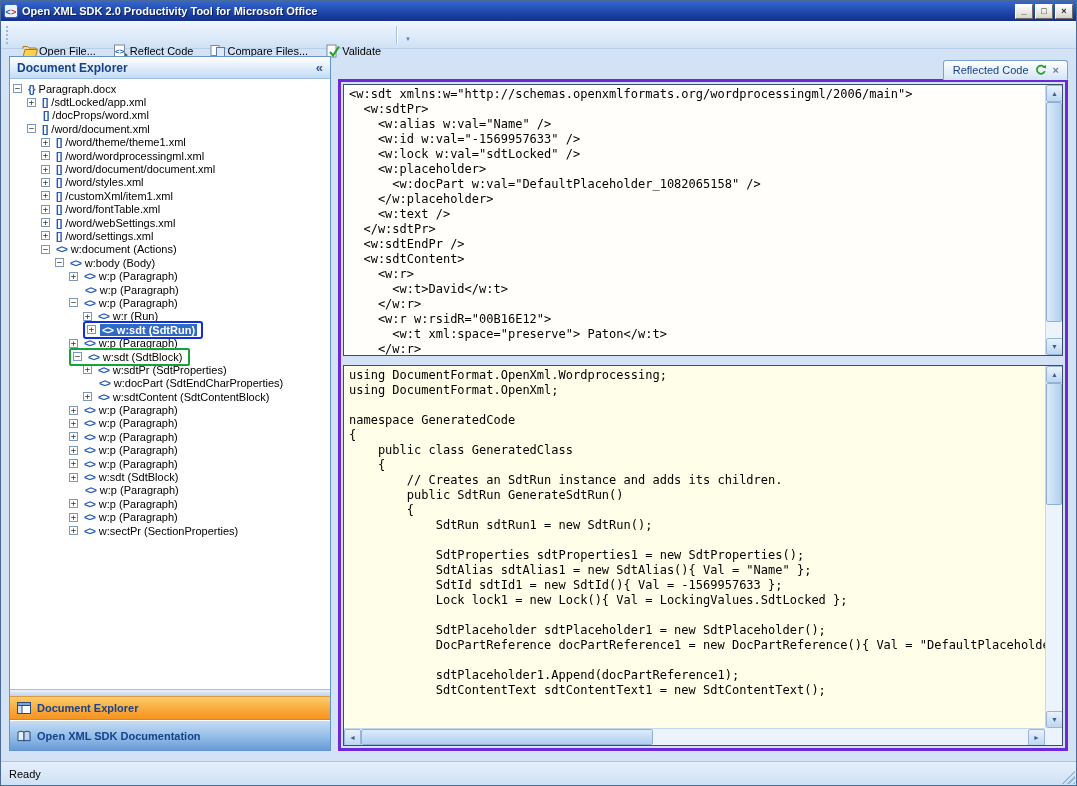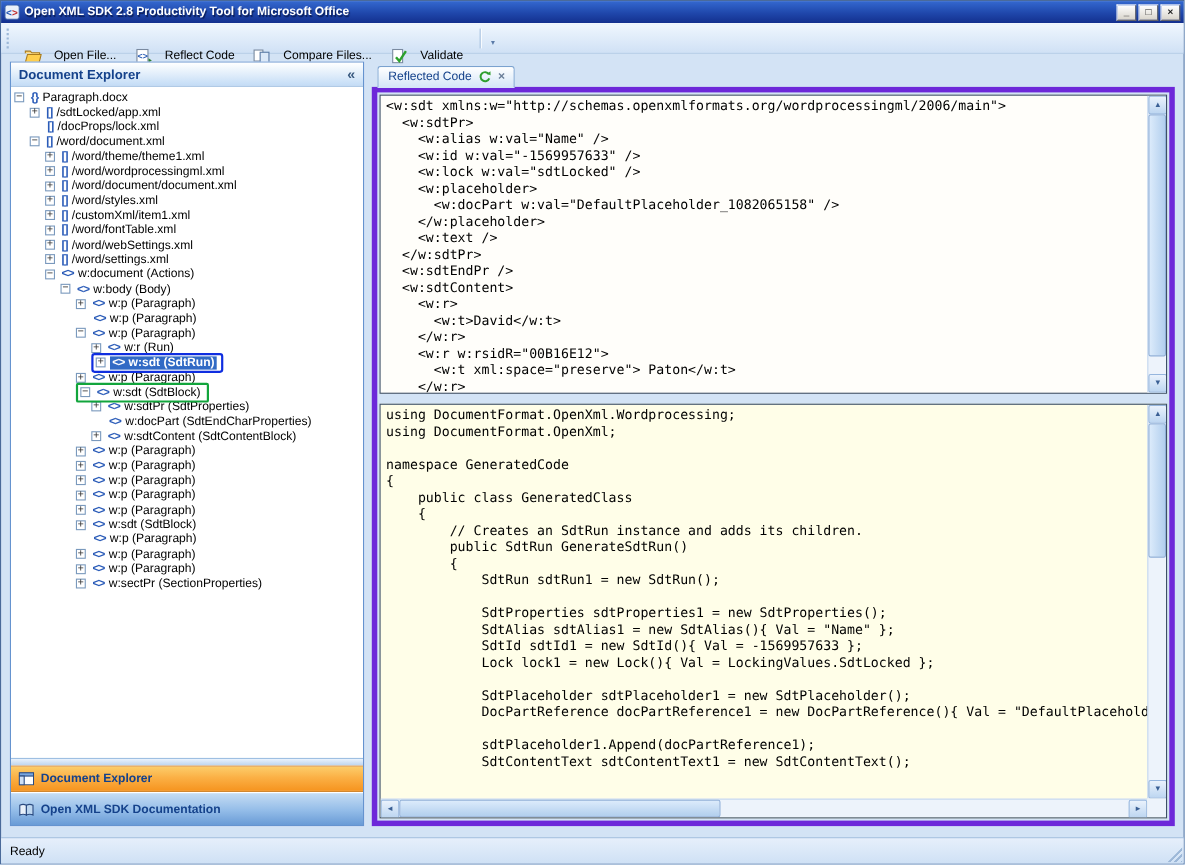--- a/index.html
+++ b/index.html
@@ -13,21 +13,21 @@
   .title-text { color:#fff; font-weight:bold; font-size:11px; flex:1; white-space:nowrap; overflow:hidden; text-shadow:1px 1px 1px #0a1c55; }
   .win-btns { display:flex; gap:2px; }
   .win-btn { width:18px; height:15px; background:linear-gradient(#ffffff,#d8d4cb); border:1px solid; border-color:#ffffff #6d6a65 #6d6a65 #ffffff; display:flex; align-items:center; justify-content:center; font-size:9px; font-weight:bold; color:#1c1c1c; line-height:1; }
 
   
   .menubar { height:23px; flex:none; background:#dcebfb; display:flex; align-items:center; padding-left:2px; }
   .menu-grip { width:4px; height:15px; border-left:2px dotted #9db8d8; margin:0 5px 0 3px; }
   .menu-item { padding:4px 8px; cursor:default; }
   .toolbar { height:28px; flex:none; background:linear-gradient(#eff6fe,#d0e1f5); display:flex; align-items:center; padding-left:3px; gap:2px; border-top:1px solid #f5faff; border-bottom:1px solid #b9cfe8; }
   .tb-grip { width:4px; height:18px; border-left:2px dotted #9db8d8; margin:0 4px 0 2px; }
-  .tb-btn { display:flex; align-items:center; gap:11px; padding:3px 8px 3px 5px; border:1px solid transparent; border-radius:2px;margin-top:32px; }
+  .tb-btn { display:flex; align-items:center; gap:1px; padding:3px 8px 3px 5px; border:1px solid transparent; border-radius:2px;margin-top:32px; }
   .tb-sep { width:1px; height:18px; background:#a8c2e0; margin:0 4px; box-shadow:1px 0 0 #ffffff; }
   .tb-overflow { width:10px; height:20px; display:flex; align-items:flex-end; justify-content:center; color:#5a7aa8; font-size:7px; padding-bottom:2px; }
 
   
   .main { flex:1; display:flex; padding:7px 8px 10px 8px; gap:7px; min-height:0; }
 
   
   .left-panel { width:322px; flex:none; display:flex; flex-direction:column; border:1px solid #6593cf; background:#fff; }
   .panel-header { height:22px; flex:none; background:linear-gradient(#ffffff,#c3dcf6); border-bottom:1px solid #9ebfe2; display:flex; align-items:center; padding:0 7px; }
   .panel-title { font-weight:bold; color:#15428b; font-size:12px; flex:1; }
@@ -45,24 +45,24 @@
   .tree-row.selected .node-main { background:#316ac5; color:#fff; font-weight:bold; }
   .tree-row.selected .node-icon { color:#fff; }
 
   .nav-splitter { height:7px; flex:none; background:linear-gradient(#eaf2fc,#bcd4ee); border-top:1px solid #9ebfe2; }
   .nav-btn { height:24px; flex:none; display:flex; align-items:center; gap:6px; padding:0 7px; font-weight:bold; color:#15428b; font-size:11px; }
   .nav-btn.orange { background:linear-gradient(#fccd6b 0%,#fbb045 45%,#f6941f 100%); border-top:1px solid #e3973a; border-bottom:1px solid #d2872f; }
   .nav-btn.blue { height:30px; background:linear-gradient(#c6ddf4 0%,#93bce8 55%,#699bd6 100%); border-top:1px solid #ffffff; }
 
   
   .right-panel { flex:1; display:flex; flex-direction:column; min-width:0; }
-  .tabstrip { height:23px; flex:none; display:flex; align-items:flex-end; padding-left:5px; position:relative; z-index:2; }
+  .tabstrip { height:23px; flex:none; display:flex; align-items:flex-end; padding-left:5px; position:relative; z-index:2;justify-content:flex-end; }
   .tab { display:flex; align-items:center; gap:6px; padding:3px 8px 3px 9px; background:linear-gradient(#ffffff,#d5e6f8); border:1px solid #7ba2cf; border-bottom:1px solid #d5e6f8; border-radius:3px 3px 0 0; color:#15428b; position:relative; top:1px; }
   .tab-close { color:#6b7f99; font-weight:bold; font-size:11px; }
-  .code-area { flex:1; border:5px solid #6d28d9; background:#d3e3f5; display:flex; flex-direction:column; padding:2px; min-height:0; }
+  .code-area { flex:1; border:3px solid #6d28d9; background:#d3e3f5; display:flex; flex-direction:column; padding:2px; min-height:0; }
   .pane { position:relative; border:1px solid #3c4f66; overflow:hidden; flex:none; }
   .xml-pane { height:272px; background:#fffefa; }
   .pane-splitter { height:9px; flex:none; }
   .cs-pane { flex:1; background:#fffee8; }
   .code { font-family:"DejaVu Sans Mono","Liberation Mono",monospace; font-size:12px; line-height:15px; white-space:pre; padding:2px 20px 2px 5px; color:#000; }
   .code-line { height:15px; }
 
   
   .vscroll { position:absolute; top:0; right:0; bottom:0; width:17px; background:#edf3fb; border-left:1px solid #c5d8ee; }
   .cs-pane .vscroll { bottom:17px; }
@@ -89,21 +89,21 @@
 <div class="window">
 
   <div class="titlebar">
     <span style="display:inline-flex;">
       <svg width="14" height="14" viewBox="0 0 14 14">
           <rect x="0.5" y="0.5" width="13" height="13" rx="2" fill="#eaf1fa" stroke="#3a62a8"></rect>
           <text x="1.5" y="10.5" font-size="9" font-weight="bold" fill="#2458b3">&lt;</text>
           <text x="7" y="10.5" font-size="9" font-weight="bold" fill="#c03030">&gt;</text>
         </svg>
     </span>
-    <span class="title-text">Open XML SDK 2.8 Productivity Tool for Microsoft Office</span>
+    <span class="title-text">Open XML SDK 2.0 Productivity Tool for Microsoft Office</span>
     <span class="win-btns">
       <span class="win-btn">_</span>
       <span class="win-btn">□</span>
       <span class="win-btn">×</span>
     </span>
   </div>
 
 
   <div class="toolbar">
     <span class="tb-grip"></span>
@@ -173,21 +173,21 @@
                 <span class="node-icon">[]</span>
                 <span class="node-label">/sdtLocked/app.xml</span>
               </span>
             </span>
           </div>
           <div class="tree-row" style="padding-left: 17px;">
             <span class="row-content">
               <span class="expander-spacer"></span>
               <span class="node-main">
                 <span class="node-icon">[]</span>
-                <span class="node-label">/docProps/lock.xml</span>
+                <span class="node-label">/docProps/word.xml</span>
               </span>
             </span>
           </div>
           <div class="tree-row" style="padding-left: 17px;">
             <span class="row-content">
               <span class="expander">−</span>
               <span class="node-main">
                 <span class="node-icon">[]</span>
                 <span class="node-label">/word/document.xml</span>
               </span>

